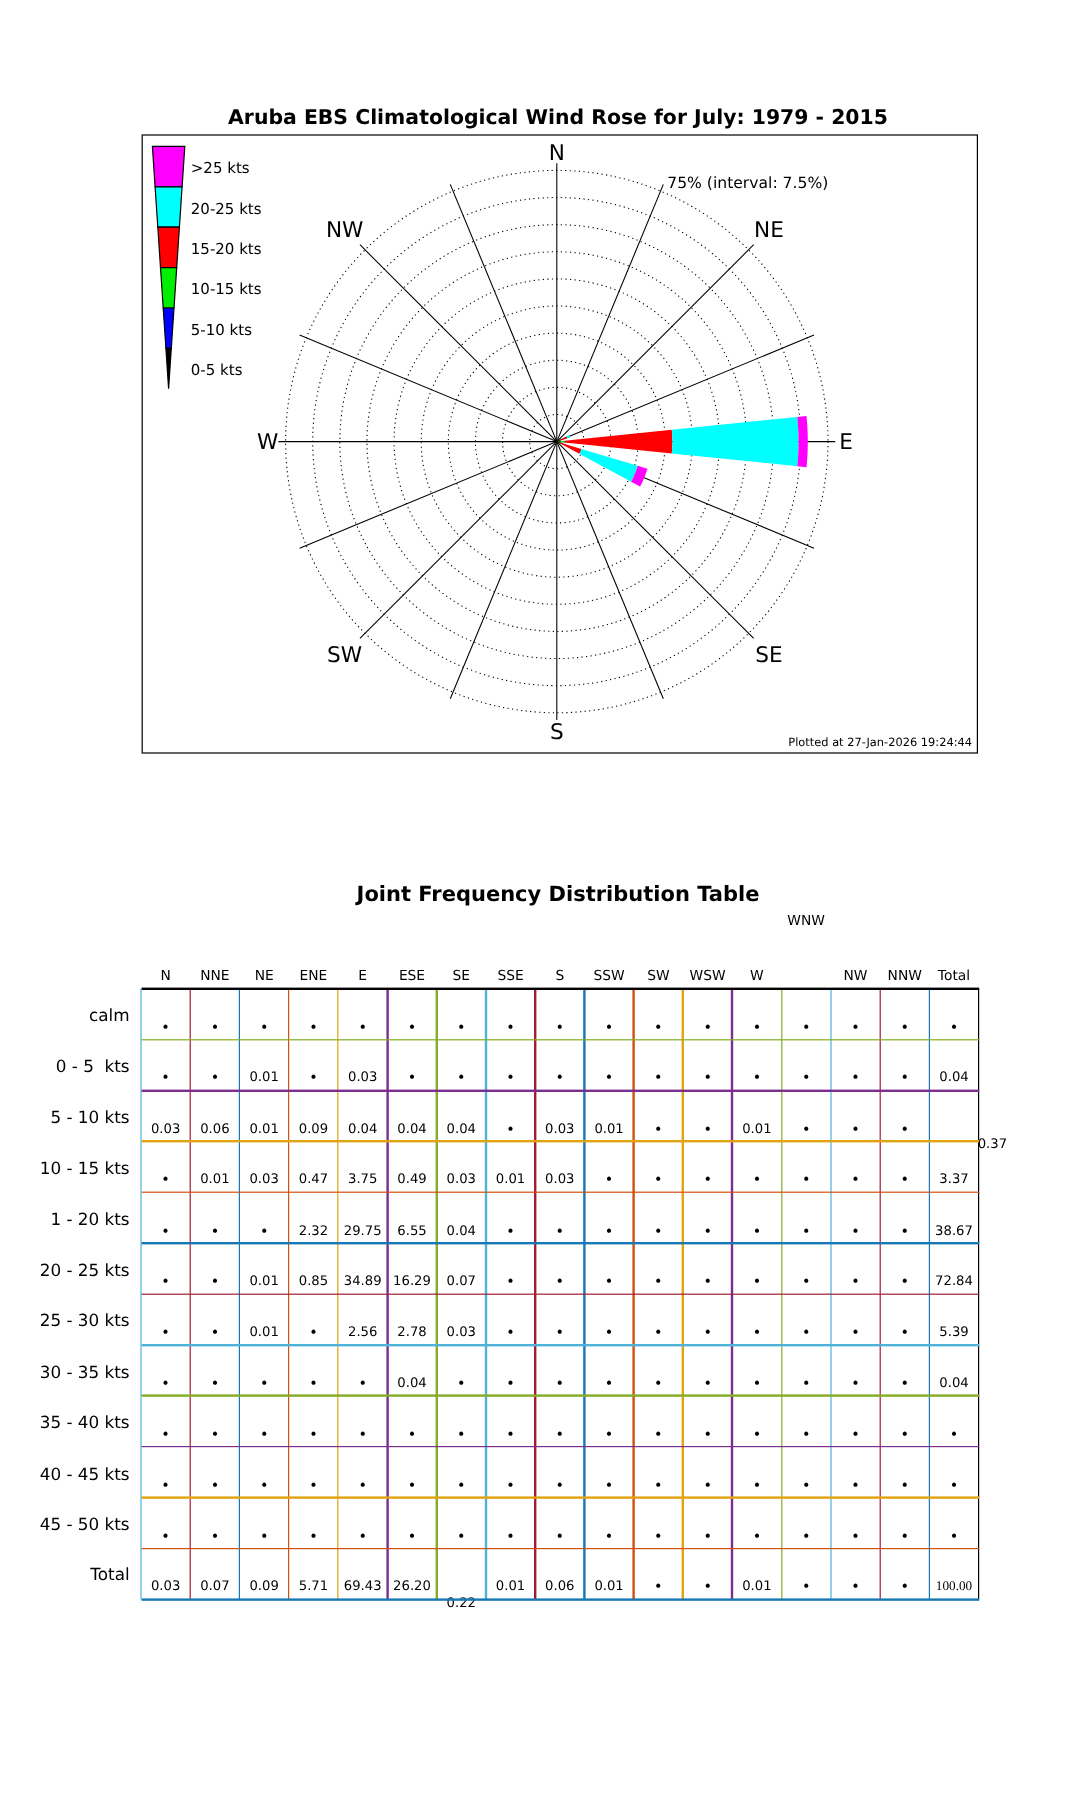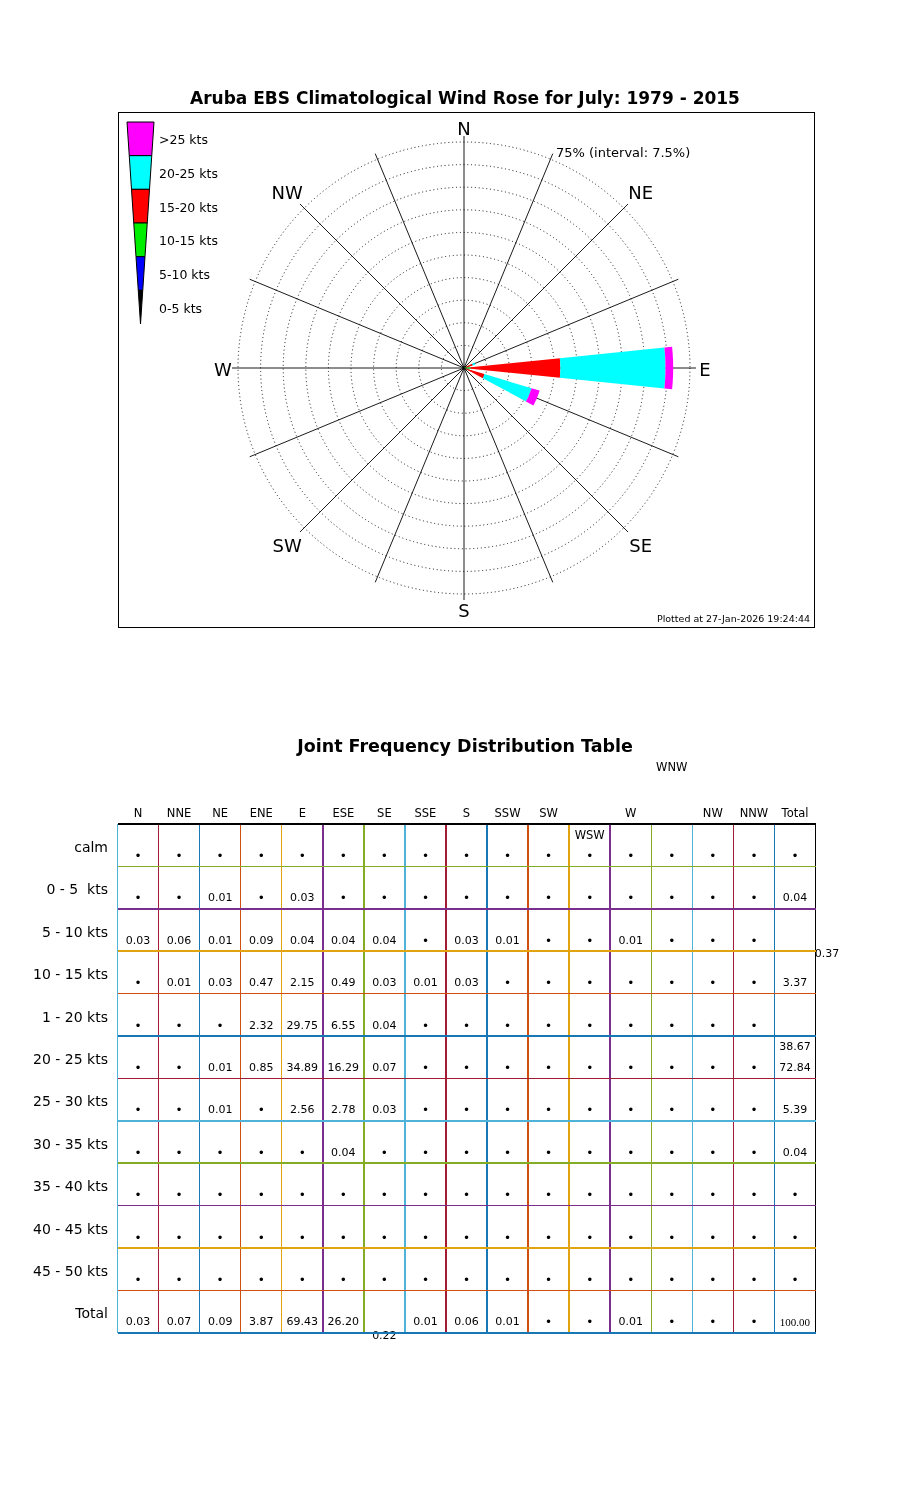--- a/index.html
+++ b/index.html
@@ -130,21 +130,21 @@
       <div class="col-header" style="left: 179.09px; top: 807px;">NNE</div>
       <div class="col-header" style="left: 220.15px; top: 807px;">NE</div>
       <div class="col-header" style="left: 261.21px; top: 807px;">ENE</div>
       <div class="col-header" style="left: 302.27px; top: 807px;">E</div>
       <div class="col-header" style="left: 343.33px; top: 807px;">ESE</div>
       <div class="col-header" style="left: 384.39px; top: 807px;">SE</div>
       <div class="col-header" style="left: 425.45px; top: 807px;">SSE</div>
       <div class="col-header" style="left: 466.51px; top: 807px;">S</div>
       <div class="col-header" style="left: 507.57px; top: 807px;">SSW</div>
       <div class="col-header" style="left: 548.63px; top: 807px;">SW</div>
-      <div class="col-header" style="left: 589.69px; top: 829px;">WSW</div>
+      <div class="col-header" style="left: 589.69px; top: 807px;">WSW</div>
       <div class="col-header" style="left: 630.75px; top: 807px;">W</div>
       <div class="col-header" style="left: 671.81px; top: 761px; text-align: center;">WNW</div>
       <div class="col-header" style="left: 712.87px; top: 807px;">NW</div>
       <div class="col-header" style="left: 753.93px; top: 807px;">NNW</div>
       <div class="col-header" style="left: 794.99px; top: 807px;">Total</div>
       <div class="row-label" style="top: 839px;">calm</div>
       <div class="cell dot" style="left: 138.03px; top: 847.9px;">•</div>
       <div class="cell dot" style="left: 179.09px; top: 847.9px;">•</div>
       <div class="cell dot" style="left: 220.15px; top: 847.9px;">•</div>
       <div class="cell dot" style="left: 261.21px; top: 847.9px;">•</div>
@@ -195,21 +195,21 @@
       <div class="cell" style="left: 630.75px; top: 932.7px;">0.01</div>
       <div class="cell dot" style="left: 671.81px; top: 932.7px;">•</div>
       <div class="cell dot" style="left: 712.87px; top: 932.7px;">•</div>
       <div class="cell dot" style="left: 753.93px; top: 932.7px;">•</div>
       <div class="cell" style="left: 794.99px; top: 946px; margin-left: 32px;">0.37</div>
       <div class="row-label" style="top: 966.2px;">10 - 15 kts</div>
       <div class="cell dot" style="left: 138.03px; top: 975.1px;">•</div>
       <div class="cell" style="left: 179.09px; top: 975.1px;">0.01</div>
       <div class="cell" style="left: 220.15px; top: 975.1px;">0.03</div>
       <div class="cell" style="left: 261.21px; top: 975.1px;">0.47</div>
-      <div class="cell" style="left: 302.27px; top: 975.1px;">2.15</div>
+      <div class="cell" style="left: 302.27px; top: 975.1px;">3.75</div>
       <div class="cell" style="left: 343.33px; top: 975.1px;">0.49</div>
       <div class="cell" style="left: 384.39px; top: 975.1px;">0.03</div>
       <div class="cell" style="left: 425.45px; top: 975.1px;">0.01</div>
       <div class="cell" style="left: 466.51px; top: 975.1px;">0.03</div>
       <div class="cell dot" style="left: 507.57px; top: 975.1px;">•</div>
       <div class="cell dot" style="left: 548.63px; top: 975.1px;">•</div>
       <div class="cell dot" style="left: 589.69px; top: 975.1px;">•</div>
       <div class="cell dot" style="left: 630.75px; top: 975.1px;">•</div>
       <div class="cell dot" style="left: 671.81px; top: 975.1px;">•</div>
       <div class="cell dot" style="left: 712.87px; top: 975.1px;">•</div>
@@ -225,21 +225,21 @@
       <div class="cell" style="left: 384.39px; top: 1017.5px;">0.04</div>
       <div class="cell dot" style="left: 425.45px; top: 1017.5px;">•</div>
       <div class="cell dot" style="left: 466.51px; top: 1017.5px;">•</div>
       <div class="cell dot" style="left: 507.57px; top: 1017.5px;">•</div>
       <div class="cell dot" style="left: 548.63px; top: 1017.5px;">•</div>
       <div class="cell dot" style="left: 589.69px; top: 1017.5px;">•</div>
       <div class="cell dot" style="left: 630.75px; top: 1017.5px;">•</div>
       <div class="cell dot" style="left: 671.81px; top: 1017.5px;">•</div>
       <div class="cell dot" style="left: 712.87px; top: 1017.5px;">•</div>
       <div class="cell dot" style="left: 753.93px; top: 1017.5px;">•</div>
-      <div class="cell" style="left: 794.99px; top: 1017.5px; margin-top: 21px;">38.67</div>
+      <div class="cell" style="left: 794.99px; top: 1017.5px;">38.67</div>
       <div class="row-label" style="top: 1051px;">20 - 25 kts</div>
       <div class="cell dot" style="left: 138.03px; top: 1059.9px;">•</div>
       <div class="cell dot" style="left: 179.09px; top: 1059.9px;">•</div>
       <div class="cell" style="left: 220.15px; top: 1059.9px;">0.01</div>
       <div class="cell" style="left: 261.21px; top: 1059.9px;">0.85</div>
       <div class="cell" style="left: 302.27px; top: 1059.9px;">34.89</div>
       <div class="cell" style="left: 343.33px; top: 1059.9px;">16.29</div>
       <div class="cell" style="left: 384.39px; top: 1059.9px;">0.07</div>
       <div class="cell dot" style="left: 425.45px; top: 1059.9px;">•</div>
       <div class="cell dot" style="left: 466.51px; top: 1059.9px;">•</div>
@@ -338,21 +338,21 @@
       <div class="cell dot" style="left: 589.69px; top: 1271.9px;">•</div>
       <div class="cell dot" style="left: 630.75px; top: 1271.9px;">•</div>
       <div class="cell dot" style="left: 671.81px; top: 1271.9px;">•</div>
       <div class="cell dot" style="left: 712.87px; top: 1271.9px;">•</div>
       <div class="cell dot" style="left: 753.93px; top: 1271.9px;">•</div>
       <div class="cell dot" style="left: 794.99px; top: 1271.9px;">•</div>
       <div class="row-label" style="top: 1305.4px;">Total</div>
       <div class="cell" style="left: 138.03px; top: 1314.3px;">0.03</div>
       <div class="cell" style="left: 179.09px; top: 1314.3px;">0.07</div>
       <div class="cell" style="left: 220.15px; top: 1314.3px;">0.09</div>
-      <div class="cell" style="left: 261.21px; top: 1314.3px;">3.87</div>
+      <div class="cell" style="left: 261.21px; top: 1314.3px;">5.71</div>
       <div class="cell" style="left: 302.27px; top: 1314.3px;">69.43</div>
       <div class="cell" style="left: 343.33px; top: 1314.3px;">26.20</div>
       <div class="cell" style="left: 384.39px; top: 1328px; text-align: right;">0.22</div>
       <div class="cell" style="left: 425.45px; top: 1314.3px;">0.01</div>
       <div class="cell" style="left: 466.51px; top: 1314.3px;">0.06</div>
       <div class="cell" style="left: 507.57px; top: 1314.3px;">0.01</div>
       <div class="cell dot" style="left: 548.63px; top: 1314.3px;">•</div>
       <div class="cell dot" style="left: 589.69px; top: 1314.3px;">•</div>
       <div class="cell" style="left: 630.75px; top: 1314.3px;">0.01</div>
       <div class="cell dot" style="left: 671.81px; top: 1314.3px;">•</div>

